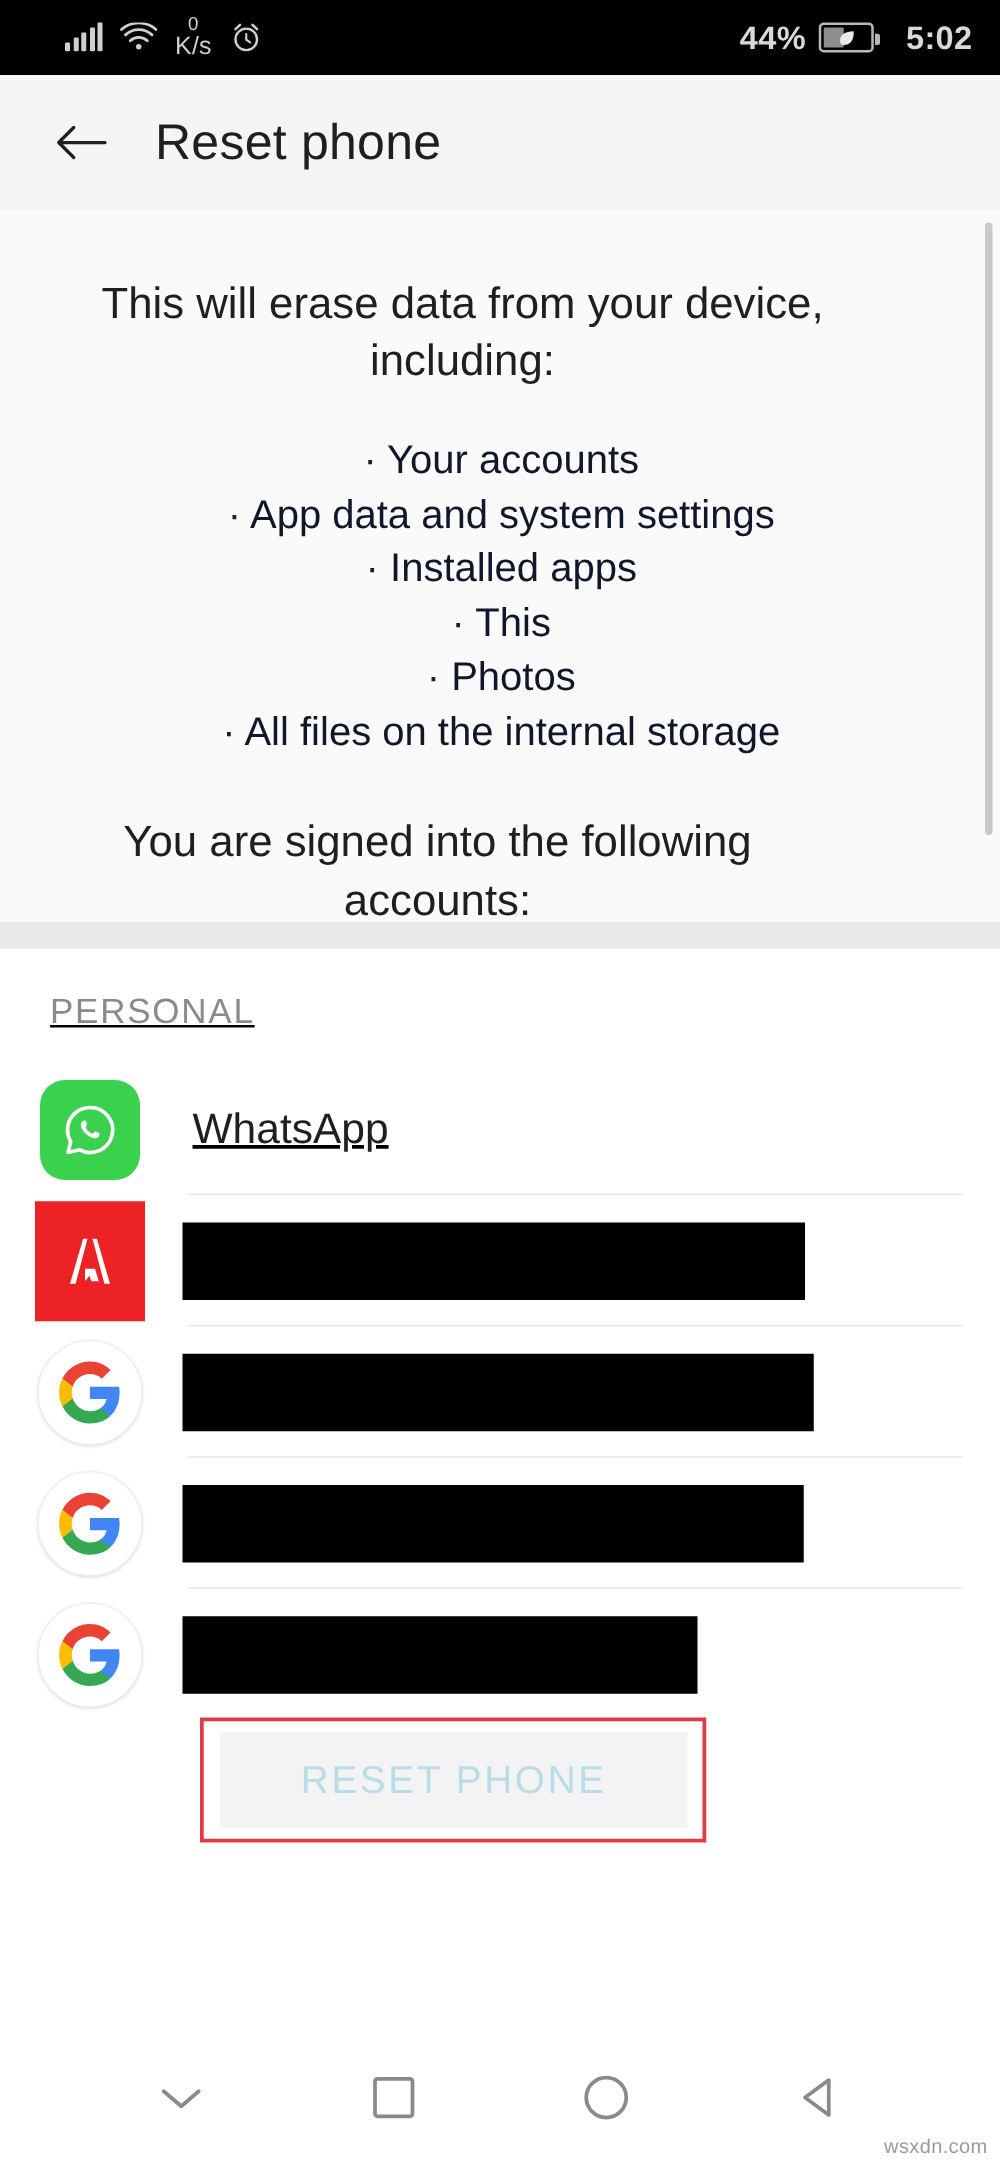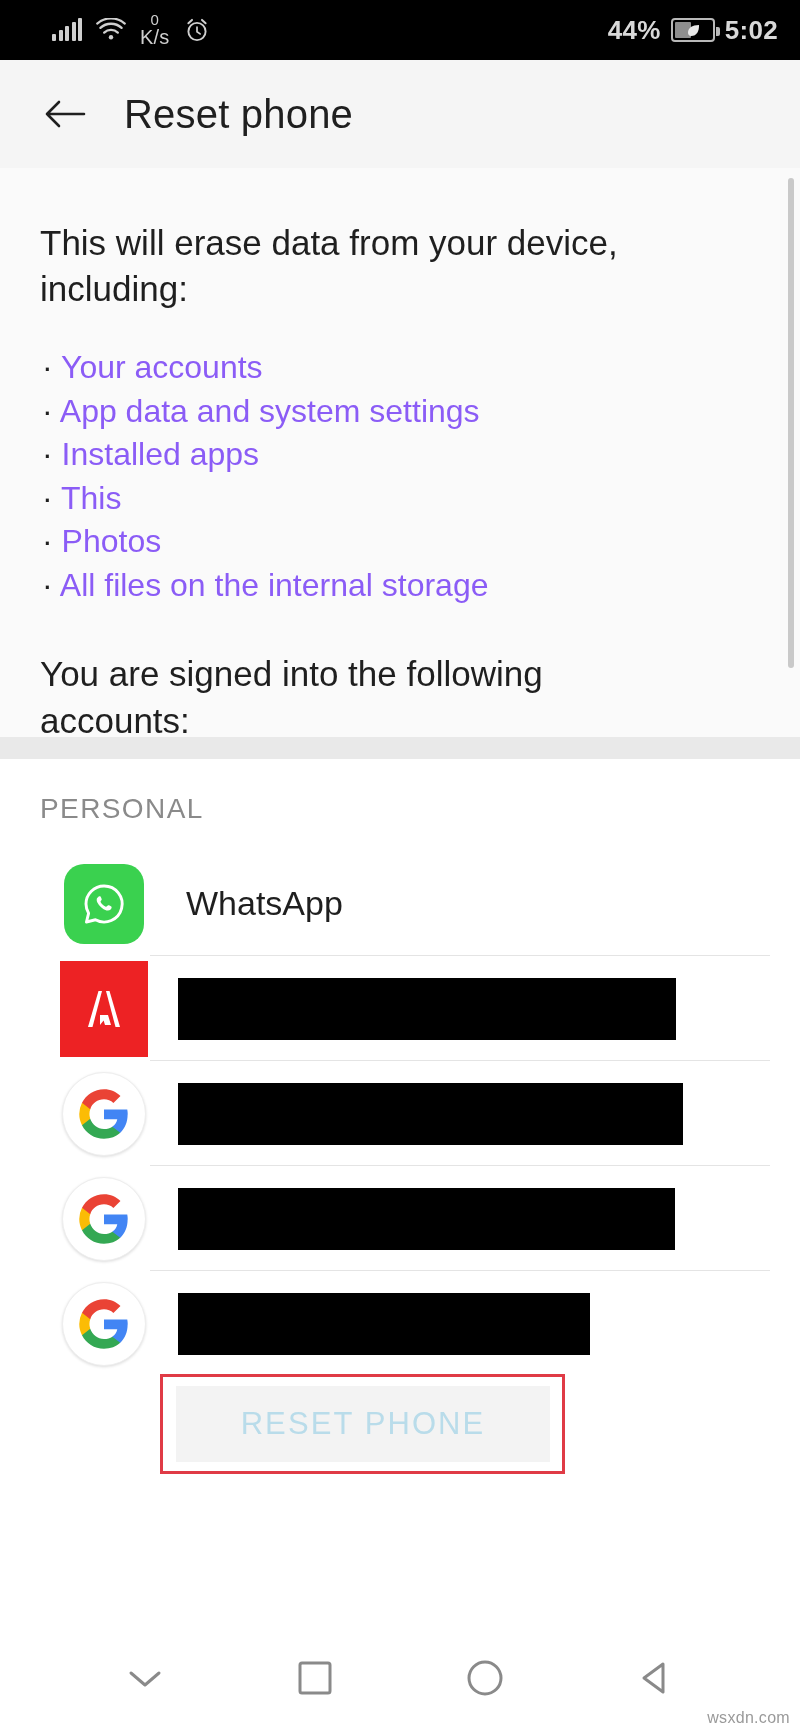--- a/index.html
+++ b/index.html
@@ -110,21 +110,21 @@
     position: absolute;
     left: 13px;
     top: 3px;
     width: 15px;
     height: 15px;
   }
   .clock-text {
     color: #d9d9d9;
     font-size: 26px;
     letter-spacing: 0.3px;
-    margin-left: 0;
+    margin-left: 16px;
   }
 
   
   .app-bar {
     height: 108px;
     background: #f5f5f5;
     display: flex;
     align-items: center;
     padding-left: 44px;
     gap: 38px;
@@ -139,35 +139,36 @@
   }
 
   
   .desc-panel {
     position: relative;
     background: #fafafa;
     padding: 52px 40px 0 40px;
     flex: 0 0 auto;
     height: 569px;
     overflow: hidden;
+    text-align: center;
   }
   .desc-intro {
     font-size: 35px;
     line-height: 1.32;
     color: #1f1f1f;
     max-width: 660px;
   }
   .desc-list {
     list-style: none;
     margin-top: 34px;
   }
   .desc-list li {
     font-size: 32px;
     line-height: 1.36;
-    color: #8b5cf6;
+    color: #0f172a;
     padding-left: 2px;
   }
   .desc-list li::before {
     content: "· ";
     color: #1f1f1f;
   }
   .desc-outro {
     margin-top: 44px;
     font-size: 35px;
     line-height: 1.32;
@@ -196,34 +197,35 @@
     flex: 0 0 auto;
   }
 
   
   .accounts-panel {
     background: #ffffff;
     flex: 1 1 auto;
     padding-top: 34px;
     position: relative;
     overflow: hidden;
+    text-decoration: underline;
   }
   .section-label {
     font-size: 28px;
     color: #8a8a8a;
     letter-spacing: 1.4px;
     padding-left: 40px;
     margin-bottom: 26px;
   }
 
   .acct-row {
     display: flex;
     align-items: center;
     min-height: 105px;
-    padding-left: 60px;
+    padding-left: 28px;
     position: relative;
   }
   .acct-row .divider {
     position: absolute;
     left: 150px;
     right: 30px;
     bottom: 0;
     height: 1px;
     background: #e4e4e4;
   }

